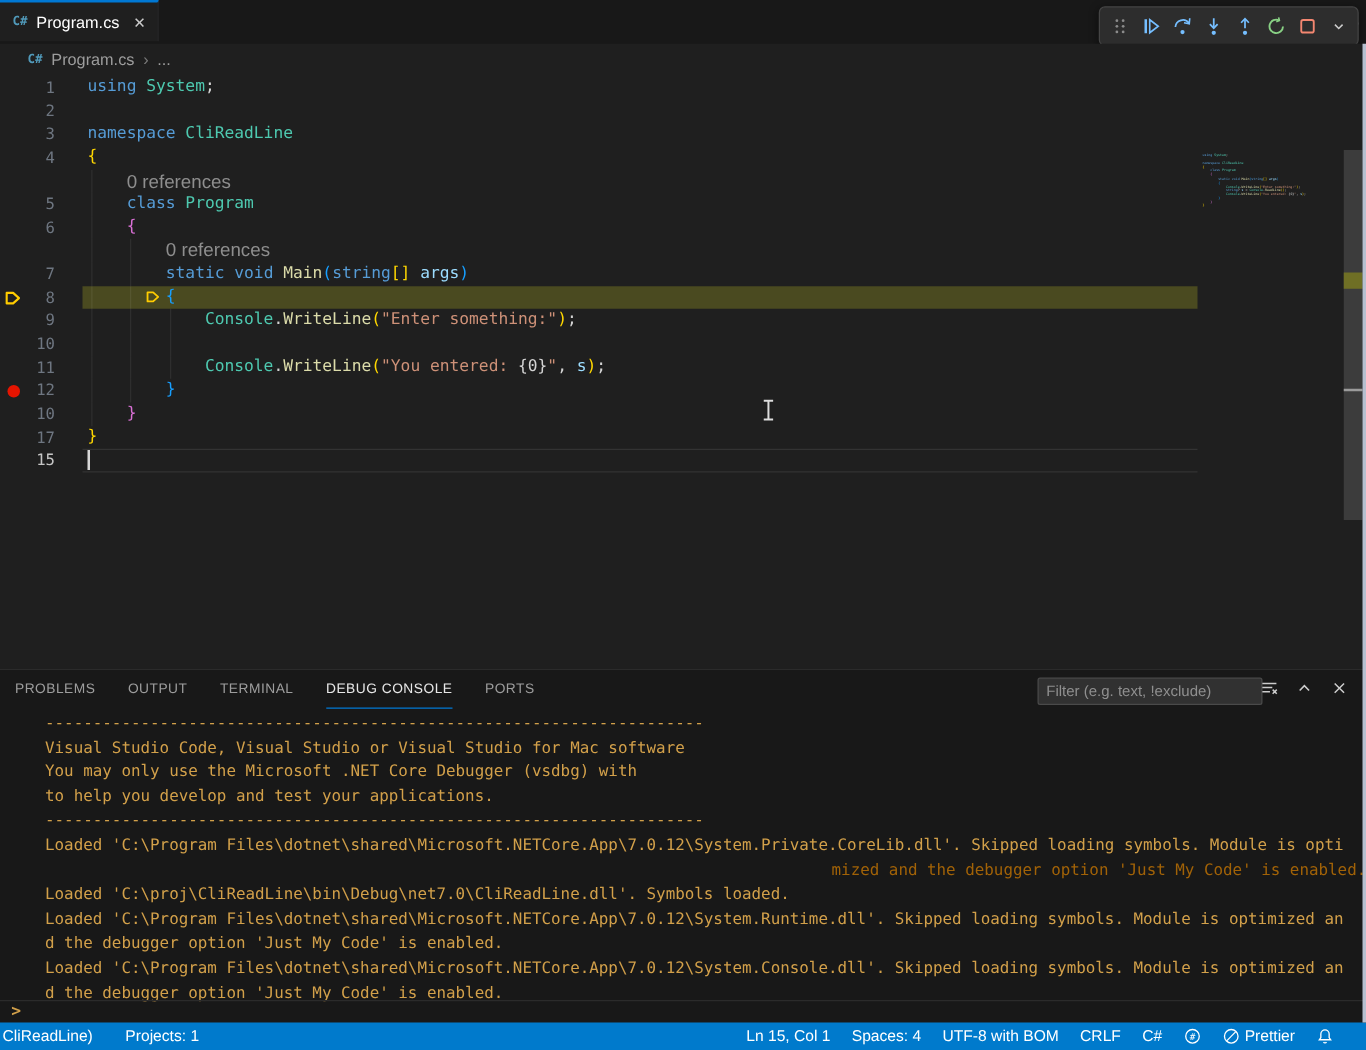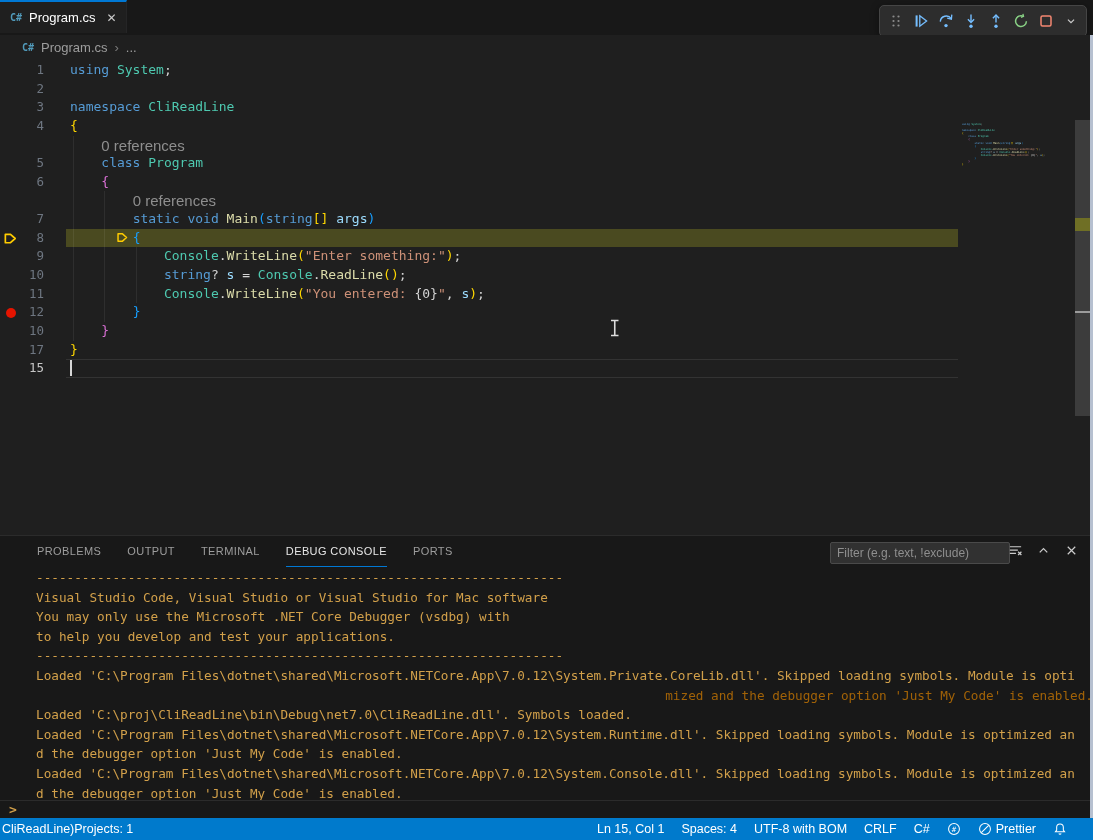--- a/index.html
+++ b/index.html
@@ -44,38 +44,38 @@
   
   .minimap{position:absolute;left:962px;top:63px;font-family:"DejaVu Sans Mono",monospace;
            font-size:2.6px;line-height:3.1px;white-space:pre;}
   .scrollbar{position:absolute;left:1075px;top:60px;width:15px;height:475px;}
   .sb-slider{position:absolute;left:0;top:0;width:15px;height:296px;background:rgba(121,121,121,0.32);}
   .sb-dec-dbg{position:absolute;left:0;top:98px;width:15px;height:13px;background:#6f6f25;}
   .sb-dec-cur{position:absolute;left:0;top:191px;width:15px;height:2px;background:#9b9b9b;}
   .edge-strip{position:absolute;left:1090px;top:35px;width:3px;height:783px;background:#b6c0d0;}
   
   .panel{position:absolute;top:535px;left:0;width:1093px;height:283px;background:#181818;border-top:1px solid #2b2b2b;box-sizing:border-box;}
-  .ptabs{position:absolute;top:0;left:0;height:31px;display:flex;gap:26px;padding-left:37px;align-items:stretch;}
+  .ptabs{position:absolute;top:0;left:0;height:31px;display:flex;gap:26px;padding-left:12px;align-items:stretch;}
   .ptab{display:flex;align-items:center;font-size:11px;letter-spacing:.4px;color:#9d9d9d;
         border-bottom:1.5px solid transparent;cursor:pointer;}
   .ptab.active{color:#e7e7e7;border-bottom-color:#0078D4;}
   .pfilter{position:absolute;left:830px;top:6px;width:166px;height:20px;background:#313131;border:1px solid #4a4a4a;
            border-radius:2px;color:#bbbbbb;font-size:12px;padding:0 6px;outline:none;font-family:"Liberation Sans",sans-serif;}
   .pfilter::placeholder{color:#8f8f8f;}
   .picons{position:absolute;left:1008px;top:7px;display:flex;gap:13px;}
   .picons span{cursor:pointer;display:flex;align-items:center;}
   .console{position:absolute;top:32px;left:0;right:0;bottom:0;}
   .con-row{position:relative;height:19.6px;line-height:19.6px;padding-left:36px;
            font-family:"DejaVu Sans Mono",monospace;font-size:12.7px;white-space:pre;overflow:hidden;}
   .con-sep{position:absolute;left:0;right:0;top:264px;height:1px;background:#2b2b2b;}
   .con-prompt{position:absolute;left:9px;top:266px;font-family:"DejaVu Sans Mono",monospace;font-size:13px;font-weight:bold;}
   
   .statusbar{position:absolute;top:818px;left:0;width:1093px;height:22px;background:#007ACC;color:#ffffff;
              display:flex;align-items:center;font-size:12.5px;}
-  .sb-left{display:flex;padding-left:2px;}
+  .sb-left{display:flex;gap:26px;padding-left:2px;}
   .sb-right{position:absolute;right:26px;display:flex;gap:17px;height:22px;}
   .sb-item{display:flex;align-items:center;gap:4px;cursor:pointer;white-space:nowrap;}
   
   .mouse{position:absolute;left:609px;top:259px;}
 </style>
 </head>
 <body>
 
 <div id="app">
 
@@ -213,21 +213,20 @@
           <div class="guide" style="left: 104.32px;"></div>
           <div class="guide" style="left: 135.64px;"></div>
           <div class="ln">9</div>
           <span class="code"><span class="tk-pln">            </span><span class="tk-type">Console</span><span class="tk-pun">.</span><span class="tk-fn">WriteLine</span><span class="tk-b1">(</span><span class="tk-str">"Enter something:"</span><span class="tk-b1">)</span><span class="tk-pun">;</span></span>
         </div>
         <div class="ed-row">
           <div class="guide" style="left: 73px;"></div>
           <div class="guide" style="left: 104.32px;"></div>
           <div class="guide" style="left: 135.64px;"></div>
           <div class="ln">10</div>
-          <span class="code"><span class="tk-pln">            </span><span class="tk-kw">string</span><span class="tk-pun">?</span><span class="tk-pln"> </span><span class="tk-var">s</span><span class="tk-pun"> = </span><span class="tk-type">Console</span><span class="tk-pun">.</span><span class="tk-fn">ReadLine</span><span class="tk-b1">()</span><span class="tk-pun">;</span></span>
         </div>
         <div class="ed-row">
           <div class="guide" style="left: 73px;"></div>
           <div class="guide" style="left: 104.32px;"></div>
           <div class="guide" style="left: 135.64px;"></div>
           <div class="ln">11</div>
           <span class="code"><span class="tk-pln">            </span><span class="tk-type">Console</span><span class="tk-pun">.</span><span class="tk-fn">WriteLine</span><span class="tk-b1">(</span><span class="tk-str">"You entered: </span><span class="tk-fmt">{0}</span><span class="tk-str">"</span><span class="tk-pun">, </span><span class="tk-var">s</span><span class="tk-b1">)</span><span class="tk-pun">;</span></span>
         </div>
         <div class="ed-row">
           <div class="guide" style="left: 73px;"></div>

